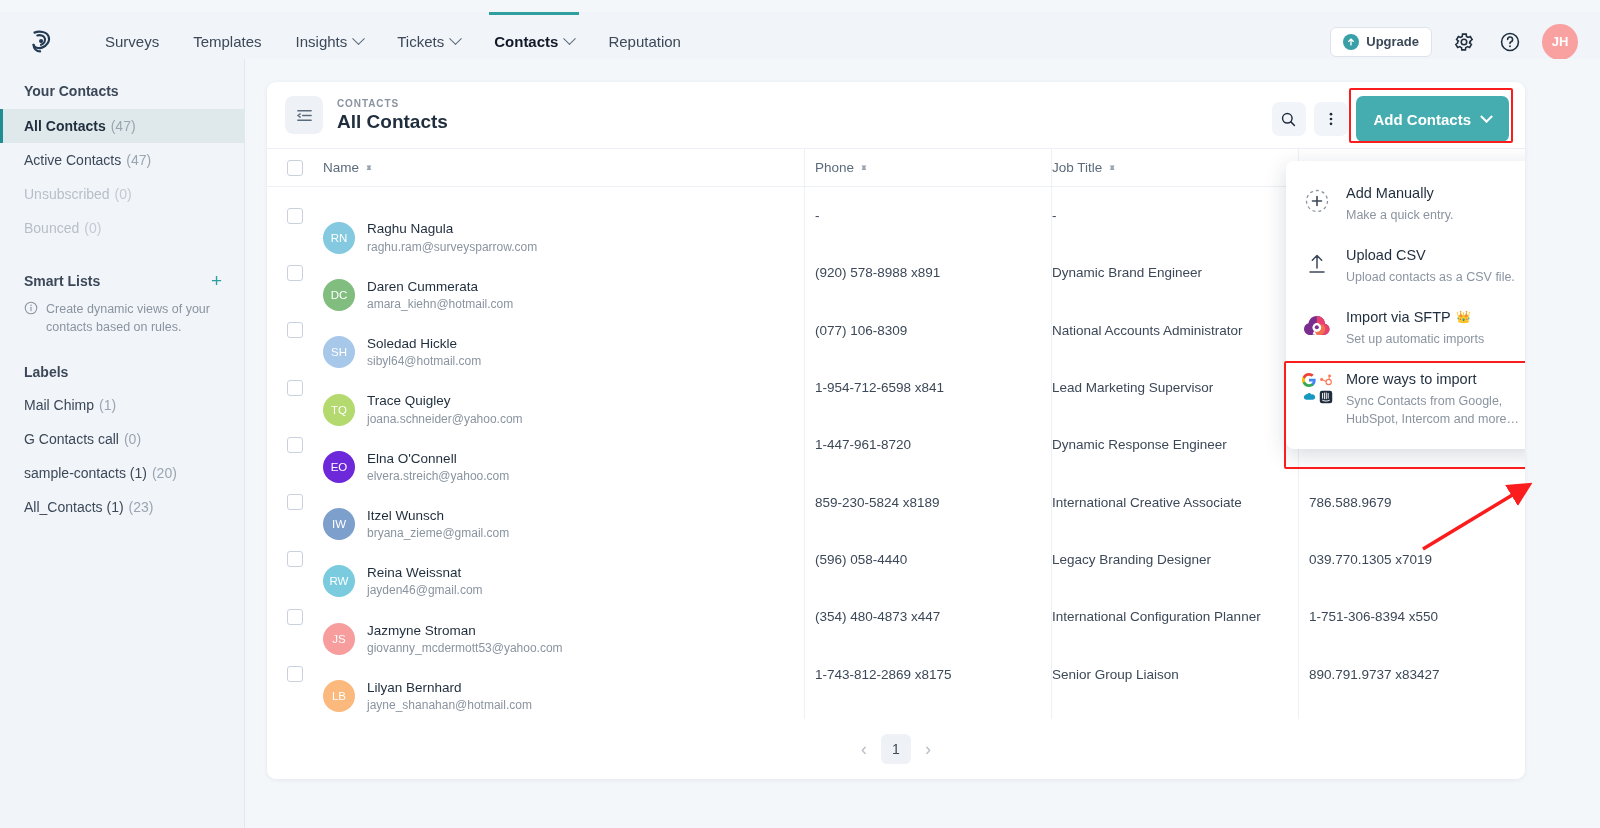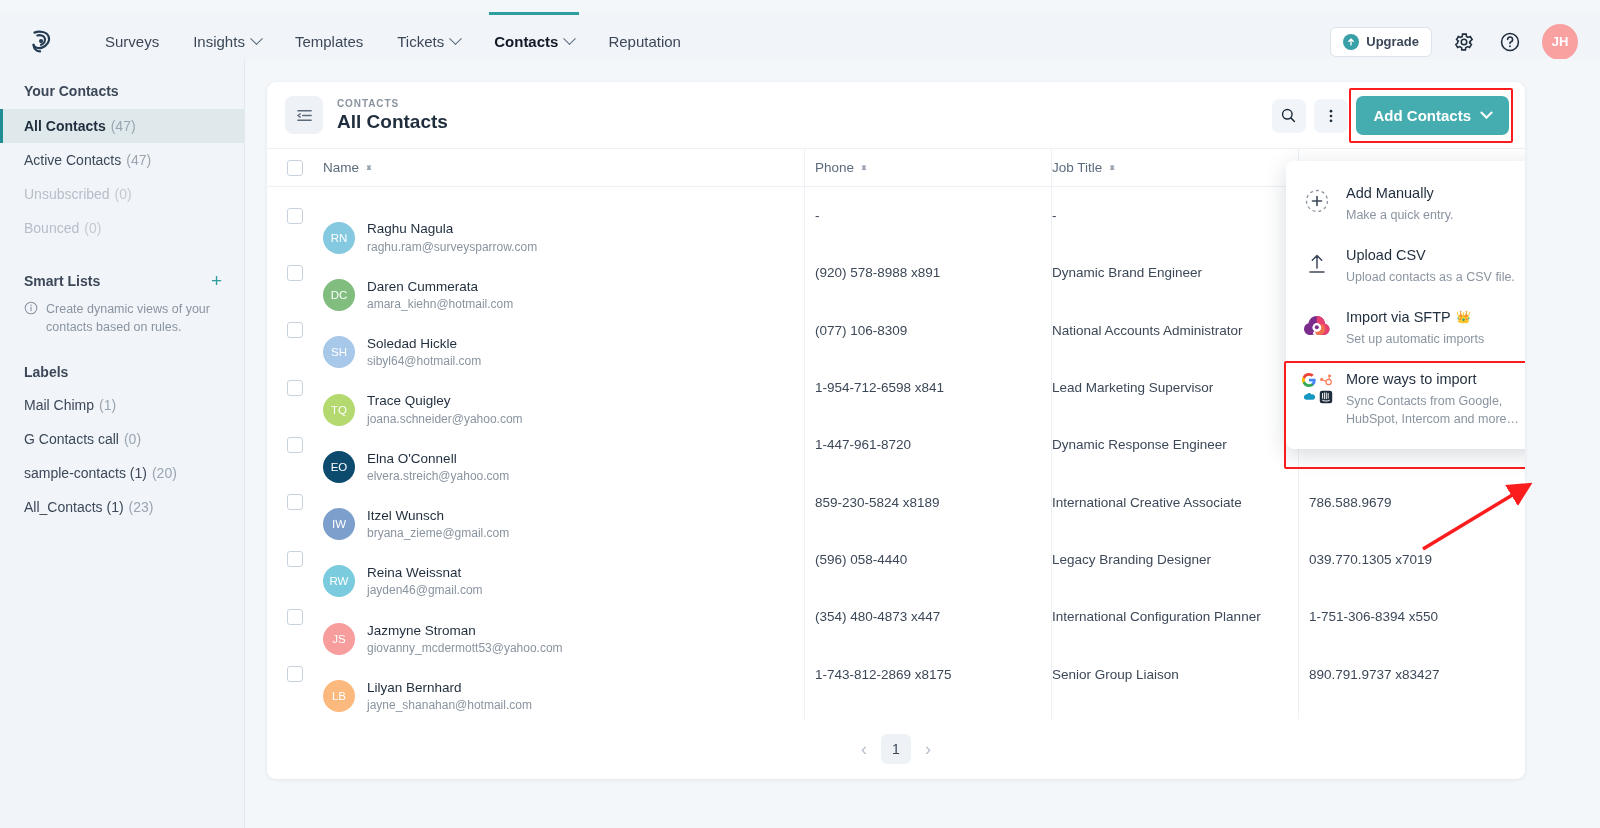--- a/index.html
+++ b/index.html
@@ -76,21 +76,21 @@
   .card-head { height:66px; display:flex; align-items:center; padding: 0 18px; position:relative; }
   .head-ico {
     width:38px; height:38px; border-radius:8px; background:#eef2f7;
     display:flex; align-items:center; justify-content:center; margin-right:14px;
   }
   .eyebrow { font-size:10px; letter-spacing:.09em; font-weight:bold; color:#8a94a0; text-transform:uppercase; }
   .page-title { font-size:19px; font-weight:bold; color:#1f2d3d; margin-top:2px; }
   .head-actions { position:absolute; right:16px; top:14px; display:flex; align-items:center; gap:8px; }
   .sq-btn { width:34px; height:34px; border-radius:7px; background:#f1f5f9; display:flex; align-items:center; justify-content:center; cursor:pointer; }
   .add-btn {
-    background:#45adb0; color:#fff; border-radius:7px; height:39px; padding: 0 18px;
+    background:#45adb0; color:#fff; border-radius:7px; height:46px; padding: 0 18px;
     display:flex; align-items:center; gap:11px; font-size:15px; font-weight:bold; cursor:pointer;
   }
   .add-btn .c { width:9px; height:9px; border-right:2px solid #fff; border-bottom:2px solid #fff; transform:rotate(45deg) translate(-2px,-2px); }
   .add-btn-wrap { position:relative; }
   .redbox1 { position:absolute; left:-7px; top:-8px; width:164px; height:55px; border:2.5px solid #fb1d1d; border-radius:2px; pointer-events:none; }
 
   
   .thead { display:flex; height:39px; border-top:1px solid #edf1f5; border-bottom:1px solid #edf1f5; align-items:center; }
   .th { font-size:13.5px; color:#5b6b7c; display:flex; align-items:center; gap:6px; height:39px; }
   .col-chk { width:56px; display:flex; align-items:center; justify-content:center; }
@@ -148,25 +148,25 @@
         <path d="M11 9c3-1 7 0 8 3 1 3-1 6-4 7" fill="none" stroke="#243b53" stroke-width="2.3" stroke-linecap="round"></path>
         <circle cx="15" cy="15" r="2.2" fill="#243b53"></circle>
         <path d="M7 19c0 4 3 7 7 7" fill="none" stroke="#243b53" stroke-width="2.3" stroke-linecap="round"></path>
       </svg>
     </div>
     <div class="nav-items">
       <div class="nav-item">
         <span>Surveys</span>
       </div>
       <div class="nav-item">
+        <span>Templates</span>
+      </div>
+      <div class="nav-item">
         <span>Insights</span>
         <span class="caret"></span>
-      </div>
-      <div class="nav-item">
-        <span>Templates</span>
       </div>
       <div class="nav-item">
         <span>Tickets</span>
         <span class="caret"></span>
       </div>
       <div class="nav-item active">
         <span>Contacts</span>
         <span class="caret"></span>
       </div>
       <div class="nav-item">
@@ -406,21 +406,21 @@
           <div class="cell col-job">Lead Marketing Supervisor</div>
           <div class="cell col-last"></div>
         </div>
 
         <div class="row">
           <div class="cell col-chk">
               <div class="chk"></div>
             </div>
           <div class="cell col-name">
               <div class="namecell">
-            <div class="av" style="background:#0c4a6e">
+            <div class="av" style="background:#6d28d9">
                   <span>EO</span>
                 </div>
             <div>
                   <div class="nm">Elna O'Connell</div>
                  <div class="em">elvera.streich@yahoo.com</div>
                 </div>
           </div>
             </div>
           <div class="cell col-phone">1-447-961-8720</div>
           <div class="cell col-job">Dynamic Response Engineer</div>

